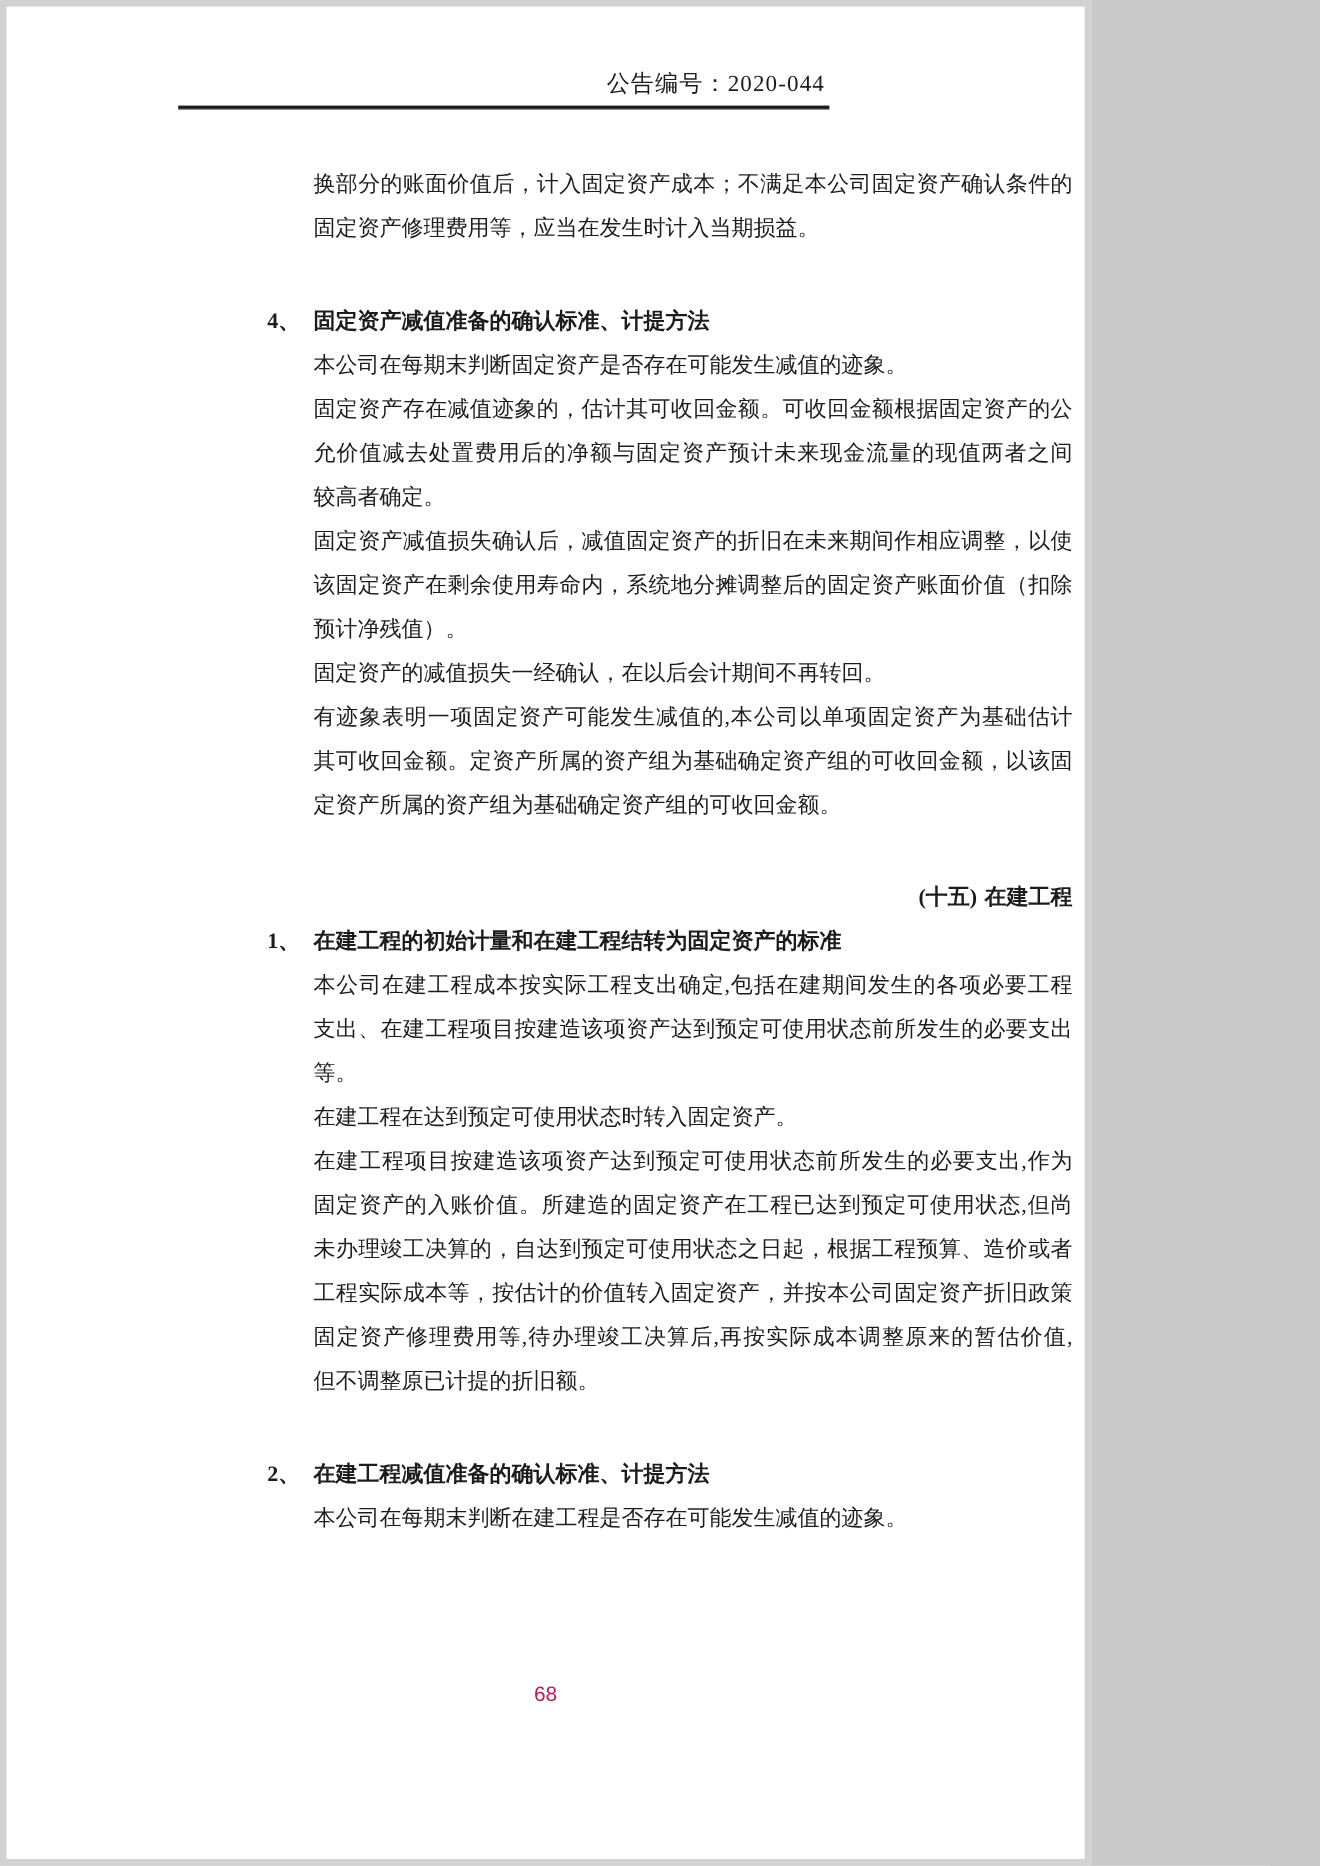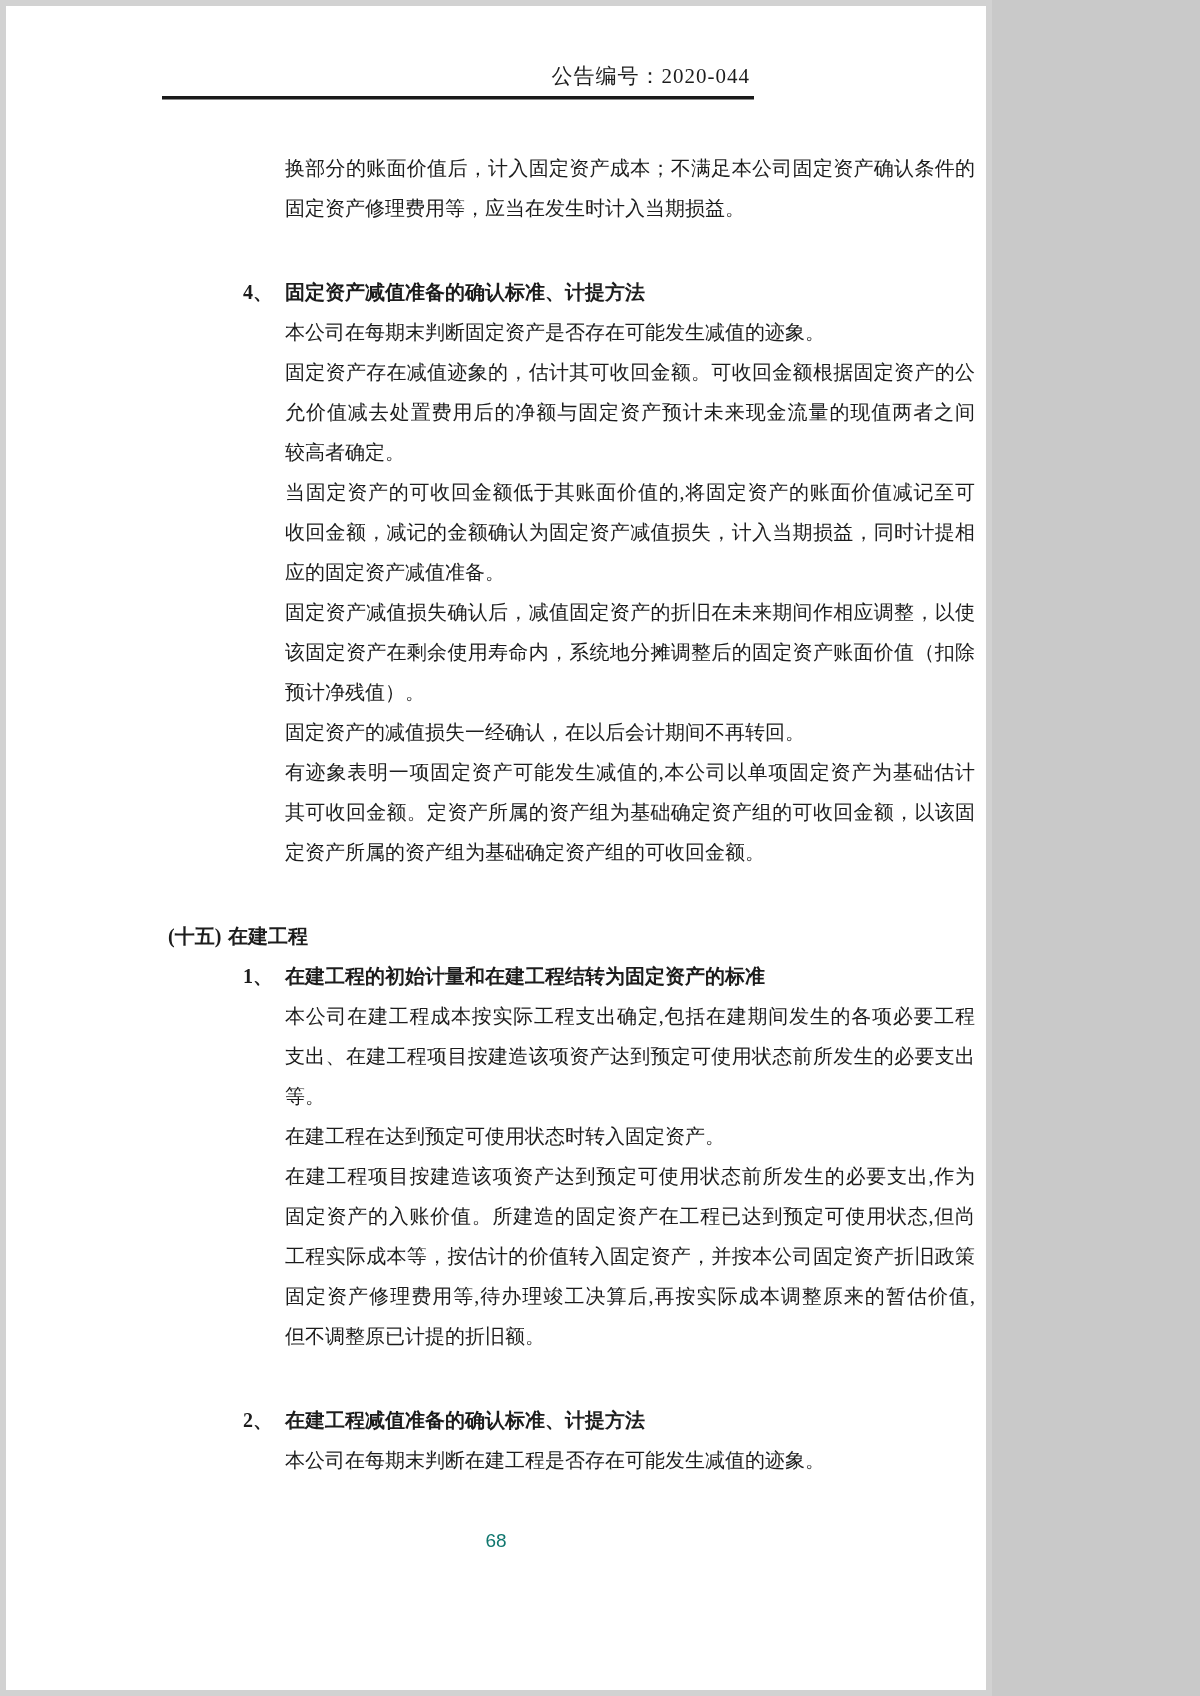--- a/index.html
+++ b/index.html
@@ -58,31 +58,31 @@
   }
   .heading {
     display: flex;
     height: 40px;
     line-height: 40px;
     font-weight: bold;
     white-space: nowrap;
   }
   .h2 { margin-left: -42px; }
   .h2 .hnum { width: 42px; flex: none; }
-  .h1 { margin-left: -117px; }
+  .h1 { margin-left: -117px; justify-content: flex-end; }
   .h1 .hnum { width: 60px; flex: none; }
   .footer {
     position: absolute;
     top: 1524px;
     left: 0;
     width: 100%;
     text-align: center;
     font-family: "Liberation Sans", "DejaVu Sans", sans-serif;
     font-size: 19px;
-    color: #0f766e;
+    color: #be185d;
   }
 </style>
 </head>
 <body>
 
 <div class="page">
   <div class="header-number">公告编号：2020-044</div>
   <div class="header-rule"></div>
 
   <div class="doc-body">
@@ -95,25 +95,20 @@
         <span class="hnum">4、</span>
         <span class="htext">固定资产减值准备的确认标准、计提方法</span>
       </div>
       <div class="para">
         <div class="line para-last">本公司在每期末判断固定资产是否存在可能发生减值的迹象。</div>
       </div>
       <div class="para">
         <div class="line">固定资产存在减值迹象的，估计其可收回金额。可收回金额根据固定资产的公</div>
         <div class="line">允价值减去处置费用后的净额与固定资产预计未来现金流量的现值两者之间</div>
         <div class="line para-last">较高者确定。</div>
-      </div>
-      <div class="para">
-        <div class="line">当固定资产的可收回金额低于其账面价值的,将固定资产的账面价值减记至可</div>
-        <div class="line">收回金额，减记的金额确认为固定资产减值损失，计入当期损益，同时计提相</div>
-        <div class="line para-last">应的固定资产减值准备。</div>
       </div>
       <div class="para">
         <div class="line">固定资产减值损失确认后，减值固定资产的折旧在未来期间作相应调整，以使</div>
         <div class="line">该固定资产在剩余使用寿命内，系统地分摊调整后的固定资产账面价值（扣除</div>
         <div class="line para-last">预计净残值）。</div>
       </div>
       <div class="para">
         <div class="line para-last">固定资产的减值损失一经确认，在以后会计期间不再转回。</div>
       </div>
       <div class="para">
@@ -134,20 +129,21 @@
         <div class="line">本公司在建工程成本按实际工程支出确定,包括在建期间发生的各项必要工程</div>
         <div class="line">支出、在建工程项目按建造该项资产达到预定可使用状态前所发生的必要支出</div>
         <div class="line para-last">等。</div>
       </div>
       <div class="para">
         <div class="line para-last">在建工程在达到预定可使用状态时转入固定资产。</div>
       </div>
       <div class="para">
         <div class="line">在建工程项目按建造该项资产达到预定可使用状态前所发生的必要支出,作为</div>
         <div class="line">固定资产的入账价值。所建造的固定资产在工程已达到预定可使用状态,但尚</div>
+        <div class="line">未办理竣工决算的，自达到预定可使用状态之日起，根据工程预算、造价或者</div>
         <div class="line">工程实际成本等，按估计的价值转入固定资产，并按本公司固定资产折旧政策</div>
         <div class="line">固定资产修理费用等,待办理竣工决算后,再按实际成本调整原来的暂估价值,</div>
         <div class="line para-last">但不调整原已计提的折旧额。</div>
       </div>
       <div class="gap"></div>
       <div class="heading h2">
         <span class="hnum">2、</span>
         <span class="htext">在建工程减值准备的确认标准、计提方法</span>
       </div>
       <div class="para">

